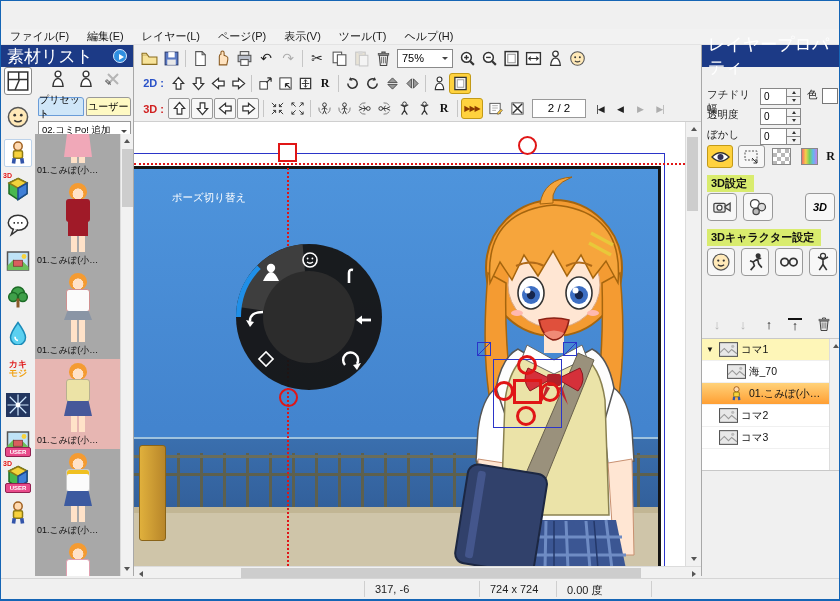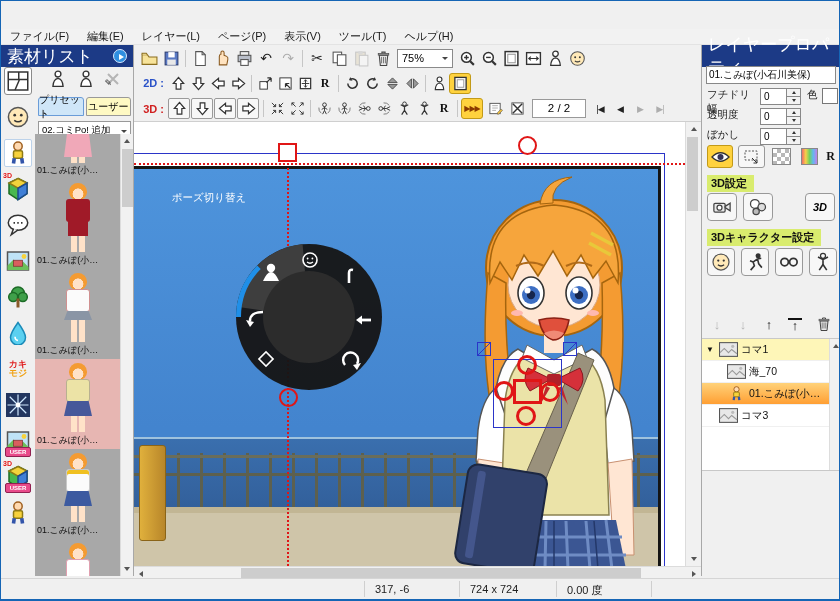--- a/index.html
+++ b/index.html
@@ -890,21 +890,20 @@
     <span class="hthumb"></span>
     <span class="harr" style="right:0">
         <span class="tri-right"></span>
       </span>
   </div>
 
   <div class="rpanel">
     <div class="phead">
       <span>レイヤープロパティ</span>
     </div>
-    <input class="namebox" value="01.こみぽ(小石川美保)" style="">
     <div class="prow" style="top:43px">
       <span class="plab">フチドリ幅</span>
       <span class="spin"><input value="0" style=""><span class="spinbtns">
             <span class="tu">
               <i></i>
             </span>
             <span class="td">
               <i></i>
             </span>
           </span></span>
@@ -1023,30 +1022,37 @@
         <svg>
             <use href="#i-chib"></use>
           </svg>
         <span>01.こみぽ(小…</span>
       </div>
       <div class="trow-l">
         <span class="exp"></span>
         <svg>
             <use href="#i-lpic"></use>
           </svg>
+        <span>コマ2</span>
+      </div>
+      <div class="trow-l">
+        <span class="exp"></span>
+        <svg>
+            <use href="#i-lpic"></use>
+          </svg>
         <span>コマ3</span>
       </div>
       <div class="tscroll">
         <span class="sarr" style="top:0">
             <span class="tri-up"></span>
           </span>
       </div>
     </div>
   </div>
 
   <div class="status">
     <span class="sseg" style="left:363px;width:95px">317, -6</span>
-    <span class="sseg" style="left:458px;width:97px">724 x 724</span>
+    <span class="sseg" style="left:478px;width:97px">724 x 724</span>
     <span class="sseg" style="left:555px;width:95px">0.00 度</span>
     <span class="sseg" style="left:650px;width:0"></span>
   </div>
 
 </div>
 
 </body></html>

